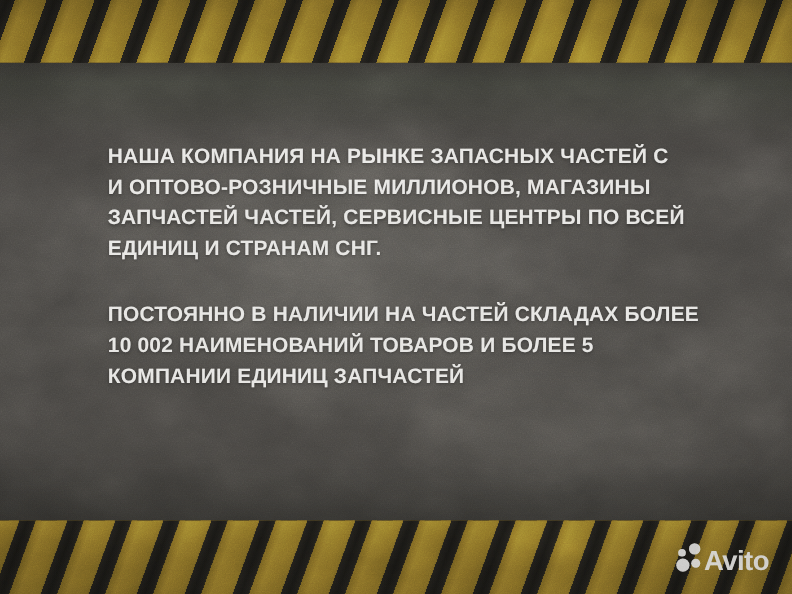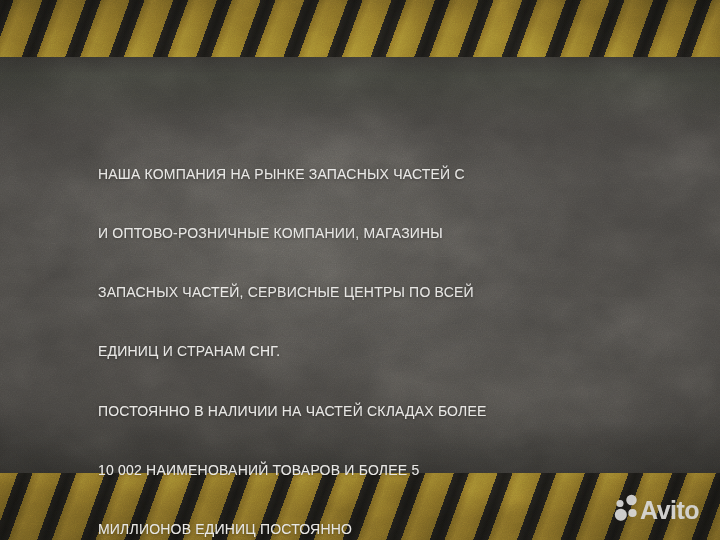--- a/index.html
+++ b/index.html
@@ -26,51 +26,50 @@
     position:absolute;inset:0;pointer-events:none;
     background:
       linear-gradient(180deg, rgba(8,8,6,0.28) 0%, rgba(8,8,6,0) 14%, rgba(8,8,6,0) 78%, rgba(8,8,6,0.24) 96%),
       radial-gradient(ellipse 95% 85% at 50% 48%, rgba(0,0,0,0) 55%, rgba(6,6,4,0.32) 100%);
   }
   .text-block{position:absolute;left:98px;top:129px;z-index:4;}
   .text-block p{margin:0;}
   .text-block .para-stock{margin-top:32px;}
   .line{
     display:block;white-space:nowrap;
-    font-size:14px;font-weight:normal;line-height:28px;
+    font-size:19px;font-weight:bold;line-height:28px;
     letter-spacing:0.2px;color:#e4e3e0;
     text-shadow:0 1px 3px rgba(0,0,0,0.35);
-    margin-top:31px;
   }
   .watermark{position:absolute;right:7px;bottom:7px;z-index:5;opacity:0.92;}
   .noise{position:absolute;inset:0;pointer-events:none;}
   .noise-clouds{mix-blend-mode:overlay;opacity:0.5;z-index:6;}
   .noise-grain{mix-blend-mode:overlay;opacity:0.26;z-index:7;}
 </style>
 </head>
 <body>
 
 <div class="canvas">
 
   <div class="stripes stripes-top"></div>
   <div class="stripes stripes-bottom"></div>
 
   <div class="vignette"></div>
 
   <main class="text-block">
     <p class="para-about">
       <span class="line">НАША КОМПАНИЯ НА РЫНКЕ ЗАПАСНЫХ ЧАСТЕЙ С</span>
-      <span class="line">И ОПТОВО-РОЗНИЧНЫЕ КОМПАНИИ, МАГАЗИНЫ</span>
-      <span class="line">ЗАПАСНЫХ ЧАСТЕЙ, СЕРВИСНЫЕ ЦЕНТРЫ ПО ВСЕЙ</span>
+      <span class="line">И ОПТОВО-РОЗНИЧНЫЕ МИЛЛИОНОВ, МАГАЗИНЫ</span>
+      <span class="line">ЗАПЧАСТЕЙ ЧАСТЕЙ, СЕРВИСНЫЕ ЦЕНТРЫ ПО ВСЕЙ</span>
       <span class="line">ЕДИНИЦ И СТРАНАМ СНГ.</span>
     </p>
     <p class="para-stock">
       <span class="line">ПОСТОЯННО В НАЛИЧИИ НА ЧАСТЕЙ СКЛАДАХ БОЛЕЕ</span>
       <span class="line">10 002 НАИМЕНОВАНИЙ ТОВАРОВ И БОЛЕЕ 5</span>
-      <span class="line">МИЛЛИОНОВ ЕДИНИЦ ПОСТОЯННО</span>
+      <span class="line">КОМПАНИИ ЕДИНИЦ ЗАПЧАСТЕЙ</span>
     </p>
   </main>
 
   <div class="watermark">
     <svg width="102" height="40" viewBox="0 0 102 40">
       <g fill="#d3d2d0">
         <circle cx="9" cy="14.5" r="3.5"></circle>
         <circle cx="20.5" cy="11" r="5.2"></circle>
         <circle cx="9.8" cy="25.8" r="6"></circle>
         <circle cx="21.5" cy="24" r="4.1"></circle>

